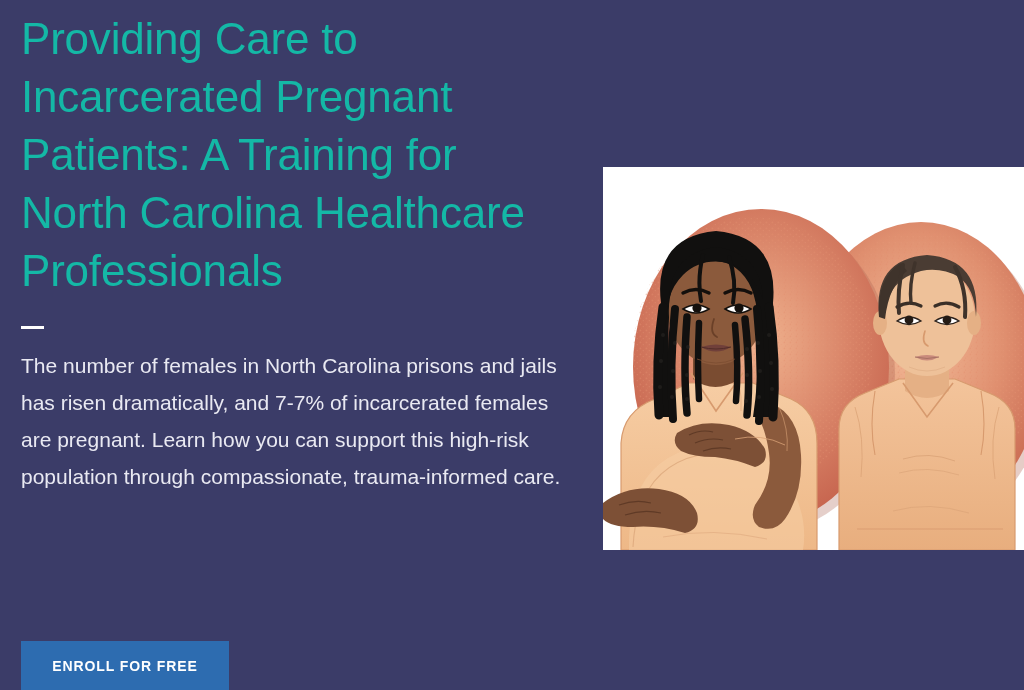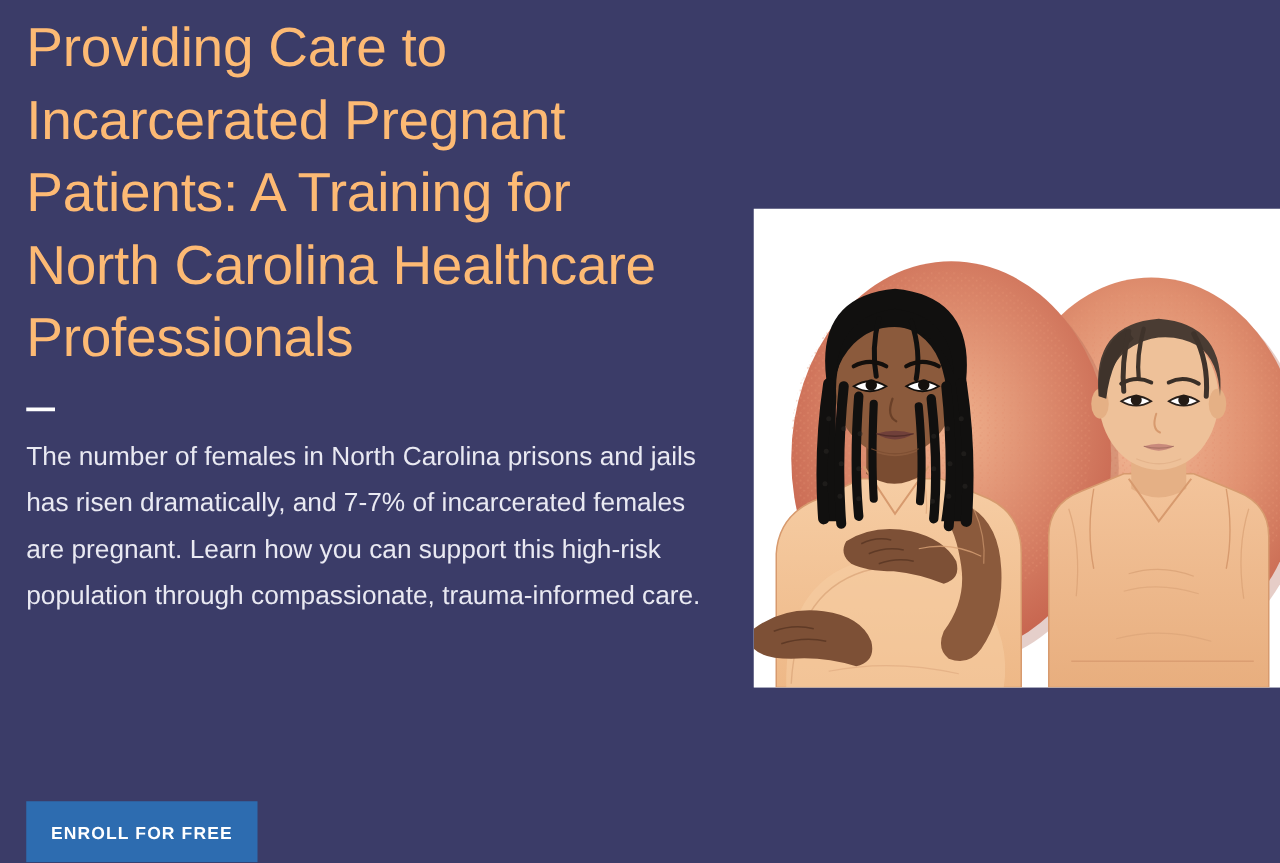--- a/index.html
+++ b/index.html
@@ -27,21 +27,21 @@
   .hero-text {
     position: absolute;
     left: 21px;
     top: 0px;
     width: 560px;
   }
 
   .hero-title {
     margin: 0;
     padding-top: 10px;
-    color: #fdba74;
+    color: #14b8a6;
     font-size: 44px;
     line-height: 58px;
     font-weight: 400;
     letter-spacing: -0.2px;
     max-width: 520px;
   }
 
   .hero-divider {
     width: 23px;
     height: 3px;
@@ -60,21 +60,21 @@
   }
 
   .hero-cta {
     position: absolute;
     left: 21px;
     top: 641px;
     display: inline-flex;
     align-items: center;
     justify-content: center;
     box-sizing: border-box;
-    width: 185px;
+    width: 208px;
     height: 49px;
     background: #2d6cb0;
     color: #ffffff;
     border: none;
     font-family: "Liberation Sans", sans-serif;
     font-size: 14px;
     font-weight: bold;
     letter-spacing: 0.9px;
     cursor: pointer;
     padding: 0 16px;

